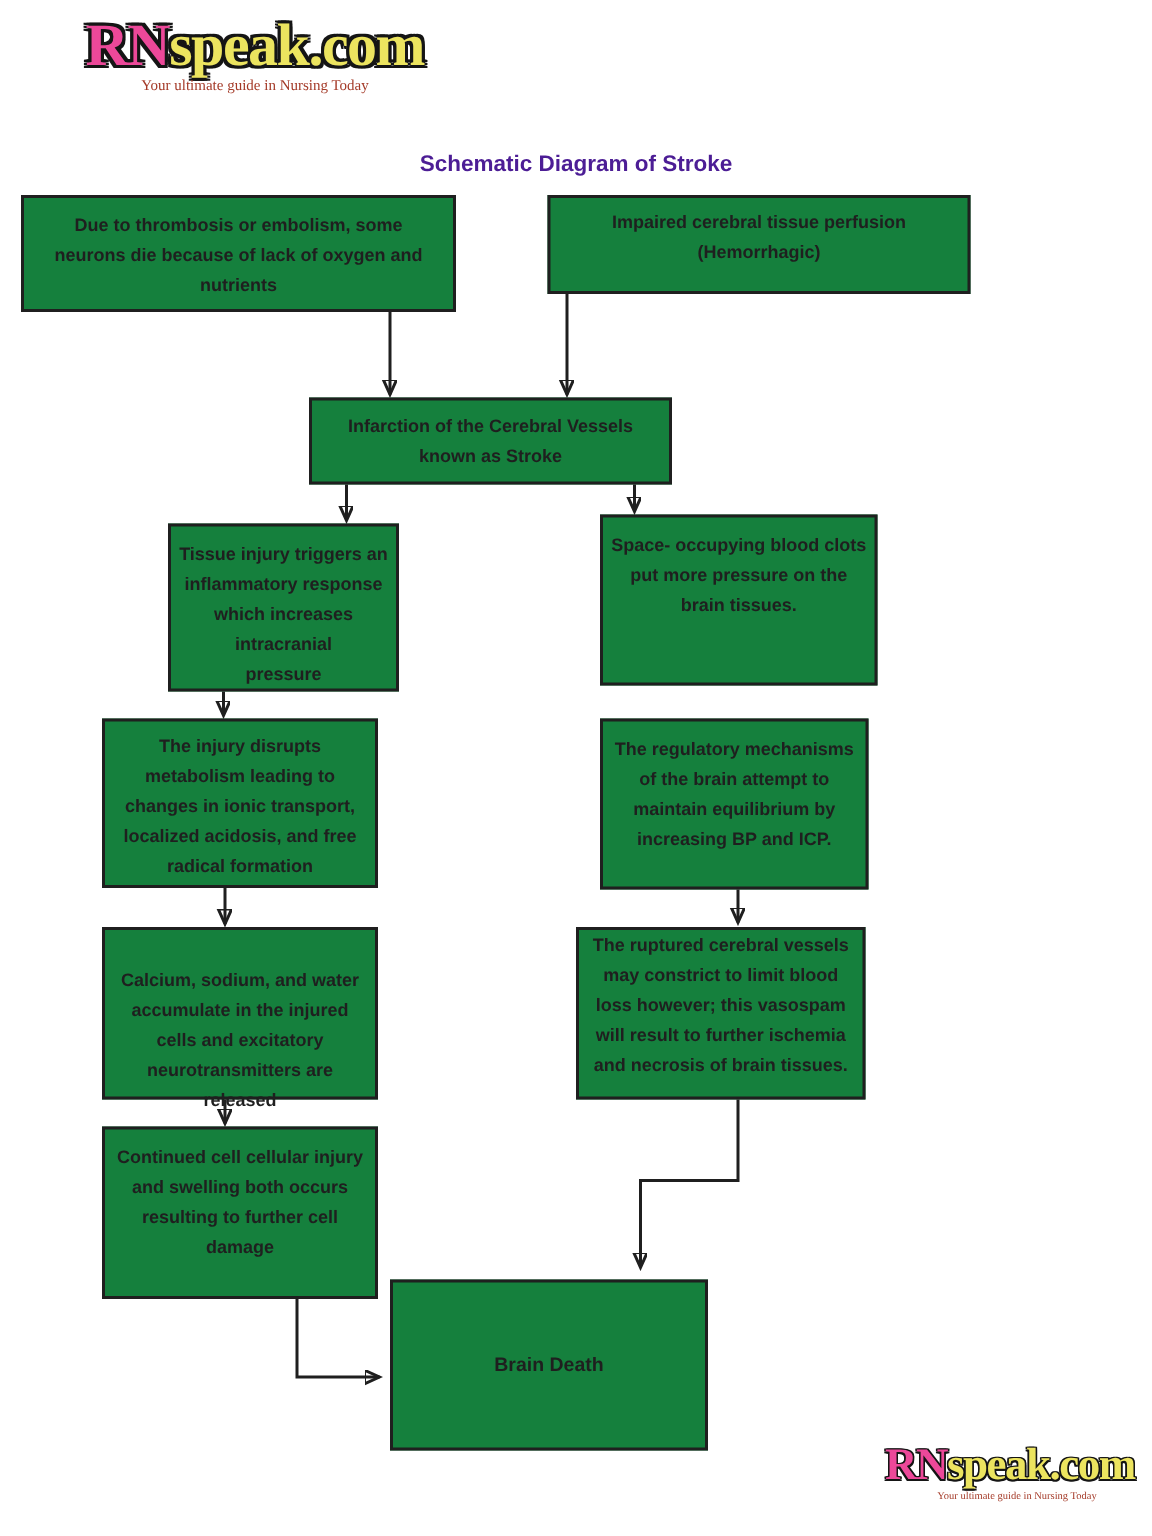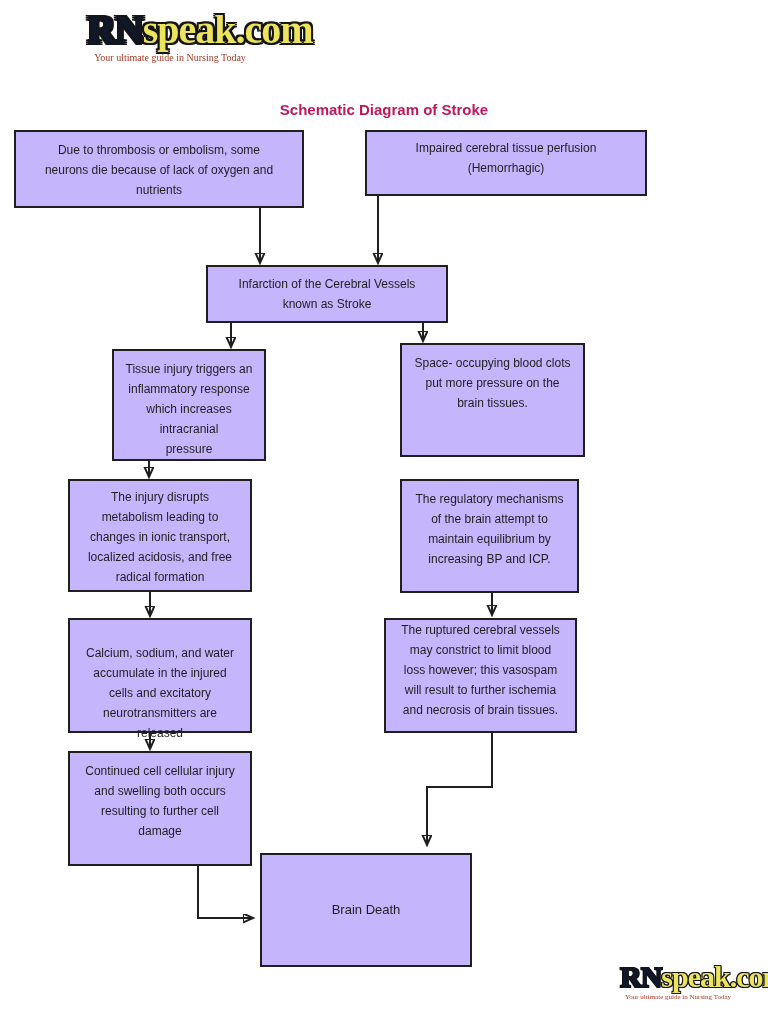--- a/index.html
+++ b/index.html
@@ -3,44 +3,44 @@
 <meta charset="utf-8">
 <style>
   * { margin:0; padding:0; box-sizing:border-box; }
   html,body { width:768px; height:1024px; background:#ffffff; font-family:"Liberation Sans", sans-serif; }
   .page { position:relative; width:768px; height:1024px; background:#ffffff; overflow:hidden; }
 
   
   .logo { position:absolute; }
   .brand { font-family:"Liberation Serif", serif; font-weight:700; letter-spacing:-1px; white-space:nowrap; line-height:1; }
   .tagline { font-family:"Liberation Serif", serif; color:#a43a28; text-align:center; line-height:1.2; }
-  .rn { color:#0f172a;margin-left:30px; }
+  .rn { color:#ec4899; }
   .speak { color:#ece45f; }
   .logo-top { left:57px; top:10px; width:226px; }
   .logo-top .brand { font-size:40px; }
   .logo-top .brand span {
     text-shadow:-2px -2px 0 #151515,0 -2px 0 #151515,2px -2px 0 #151515,-2px 0 0 #151515,
                  2px 0 0 #151515,-2px 2px 0 #151515,0 2px 0 #151515,2px 2px 0 #151515;
   }
   .logo-top .tagline { font-size:10px; margin-top:2px; }
   .logo-bottom { left:590px; top:962px; width:176px; }
   .logo-bottom .brand { font-size:30px; }
   .logo-bottom .brand span {
     text-shadow:-1px -1px 0 #151515,0 -1px 0 #151515,1px -1px 0 #151515,-1px 0 0 #151515,
                  1px 0 0 #151515,-1px 1px 0 #151515,0 1px 0 #151515,1px 1px 0 #151515;
   }
   .logo-bottom .tagline { font-size:7px; margin-top:1px; }
 
   
   .title { position:absolute; left:0; top:101px; width:768px; text-align:center;
-           font-size:15px; font-weight:700; color:#be185d; }
+           font-size:15px; font-weight:700; color:#4c1d95; }
 
   
-  .node { position:absolute; background:#c4b5fd; border:2px solid #1f1f1f; color:#1f1f1f;
-          font-weight:400; font-size:12px; line-height:20px; text-align:center;
+  .node { position:absolute; background:#15803d; border:2px solid #1f1f1f; color:#1f1f1f;
+          font-weight:700; font-size:12px; line-height:20px; text-align:center;
           padding:8px 4px; white-space:pre-line; }
   #box-thrombosis      { left:14px;  top:130px; width:290px; height:78px;  }
   #box-hemorrhagic     { left:365px; top:130px; width:282px; height:66px;  padding-top:6px; }
   #box-infarction      { left:206px; top:265px; width:242px; height:58px;  padding-top:7px; }
   #box-tissue-injury   { left:68px;  top:349px; width:154px; height:112px;margin-left:44px; }
   #box-blood-clots     { left:400px; top:343px; width:185px; height:114px; }
   #box-injury-disrupts { left:68px;  top:479px; width:184px; height:113px; padding-top:6px; }
   #box-regulatory      { left:400px; top:479px; width:179px; height:114px; }
   #box-calcium         { left:68px;  top:618px; width:184px; height:115px; padding-top:23px; }
   #box-ruptured        { left:384px; top:618px; width:193px; height:115px; padding-top:0; }

